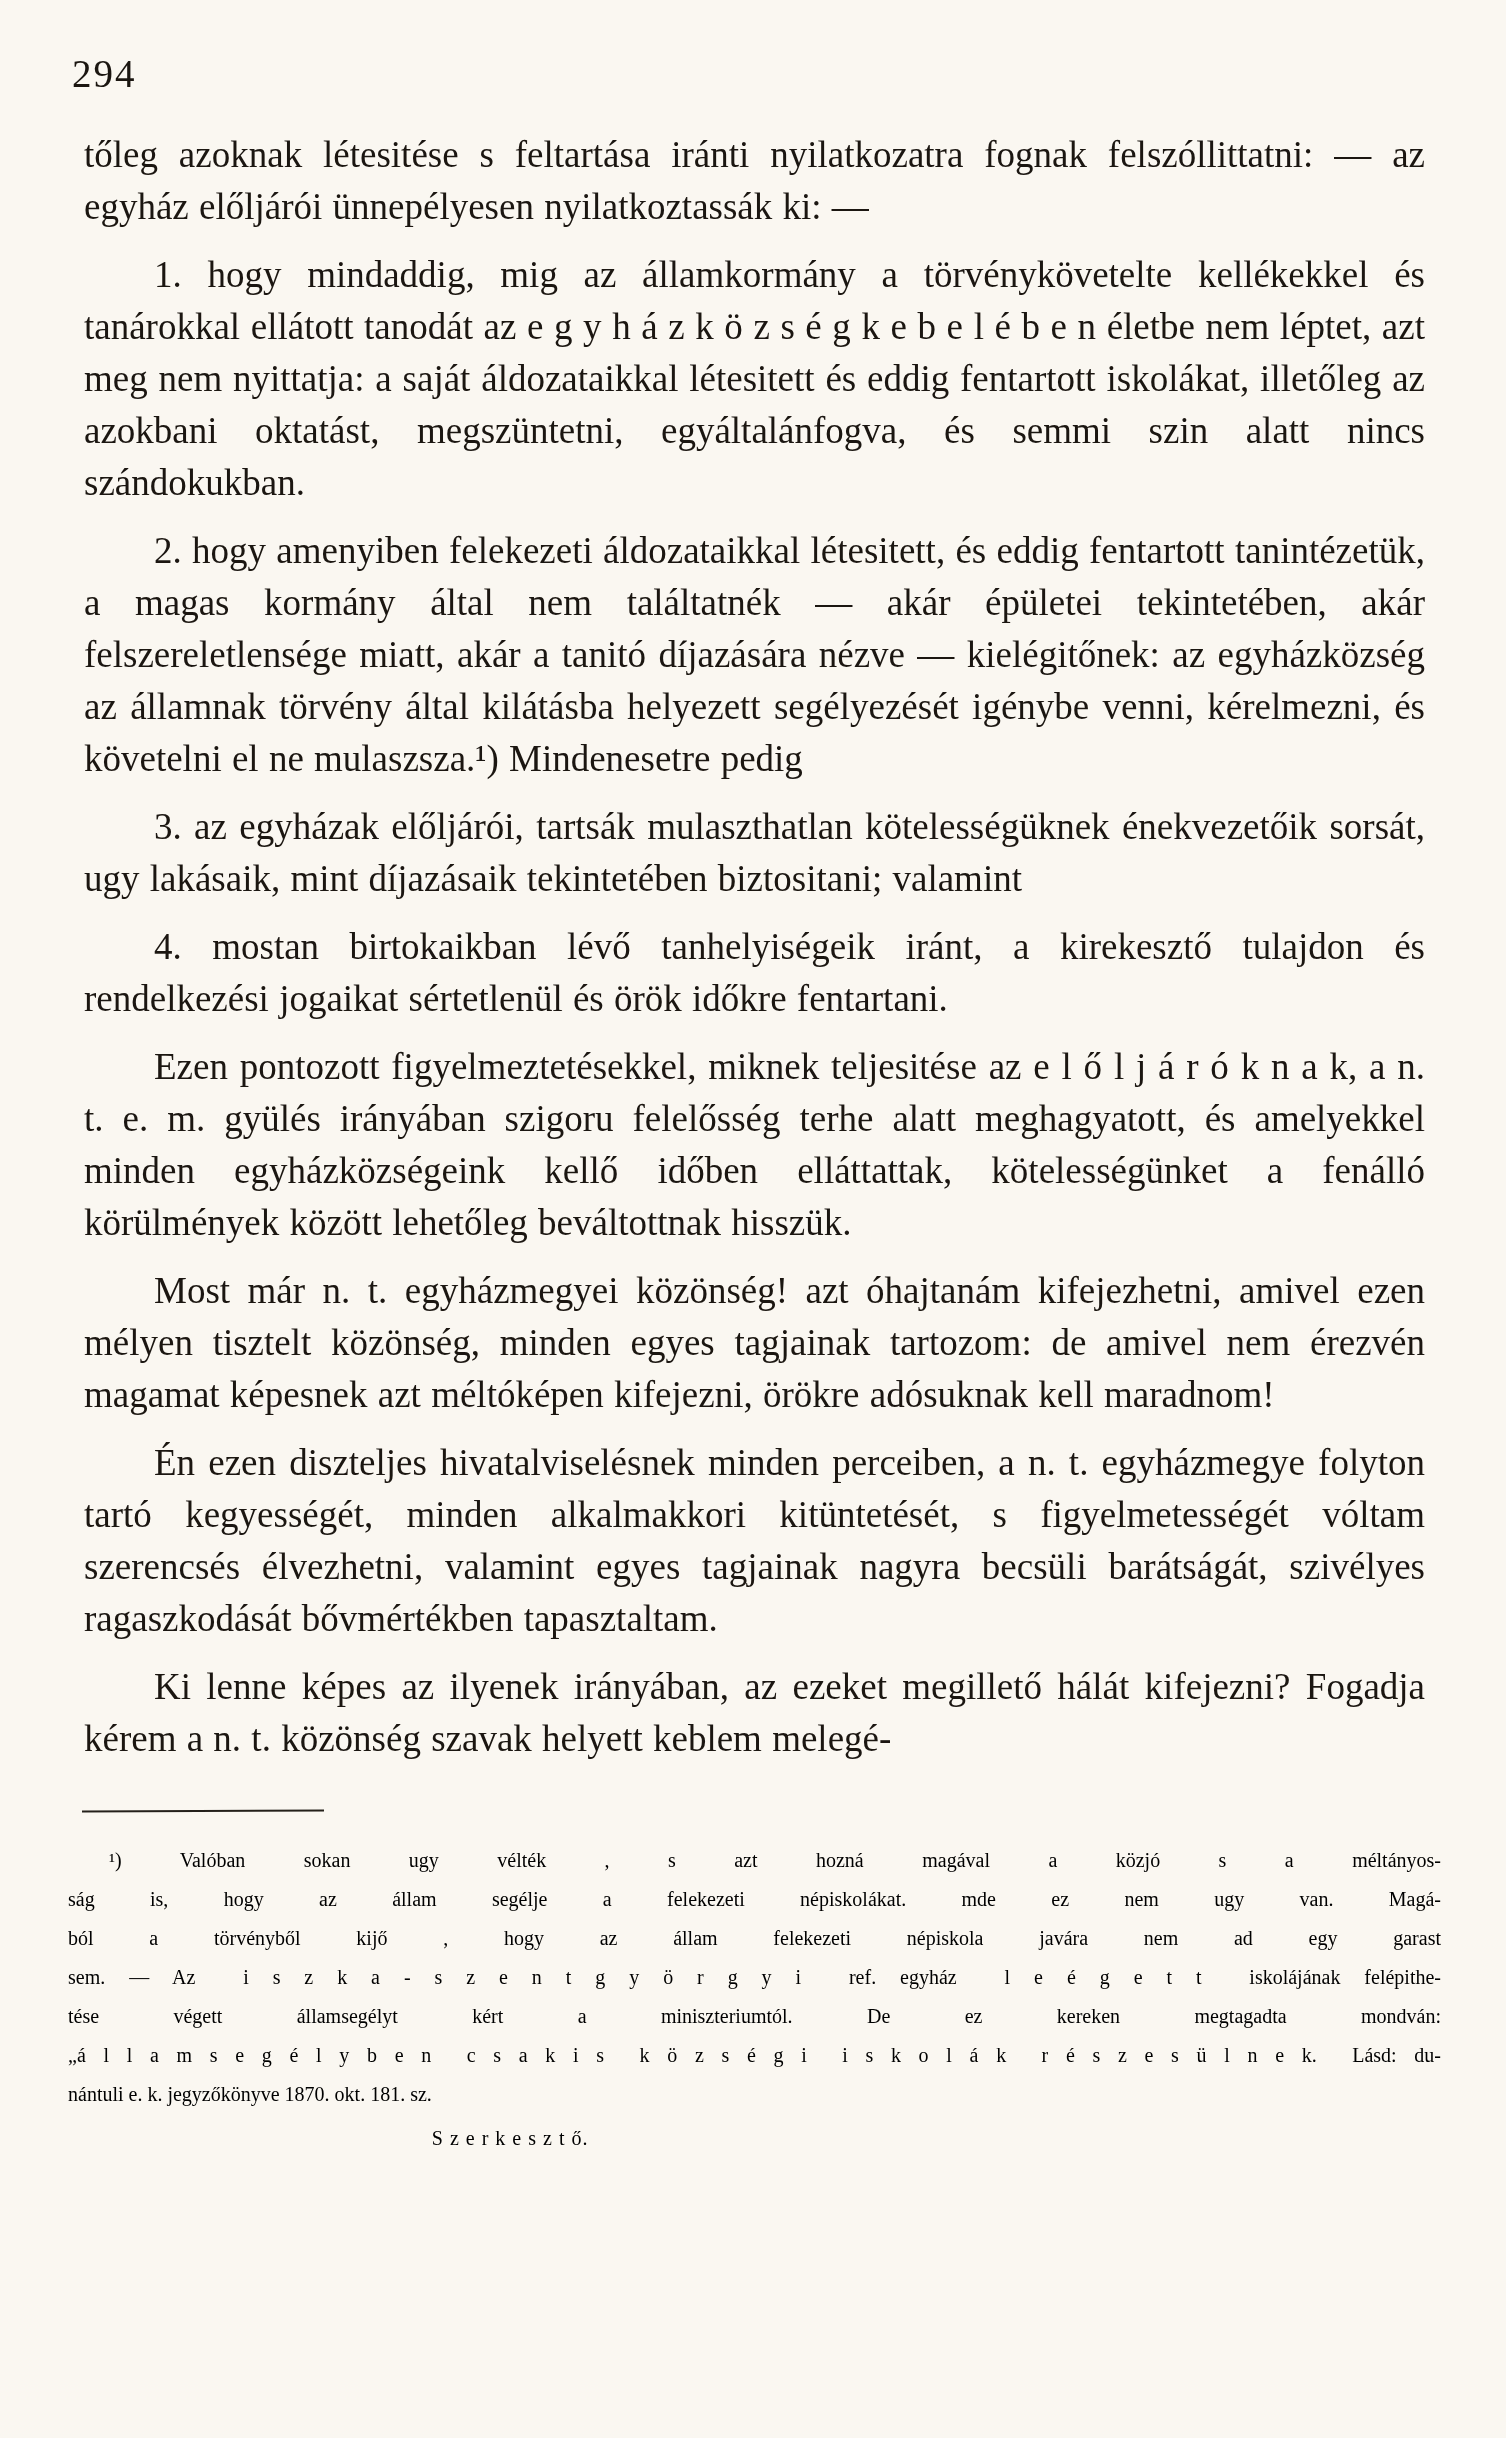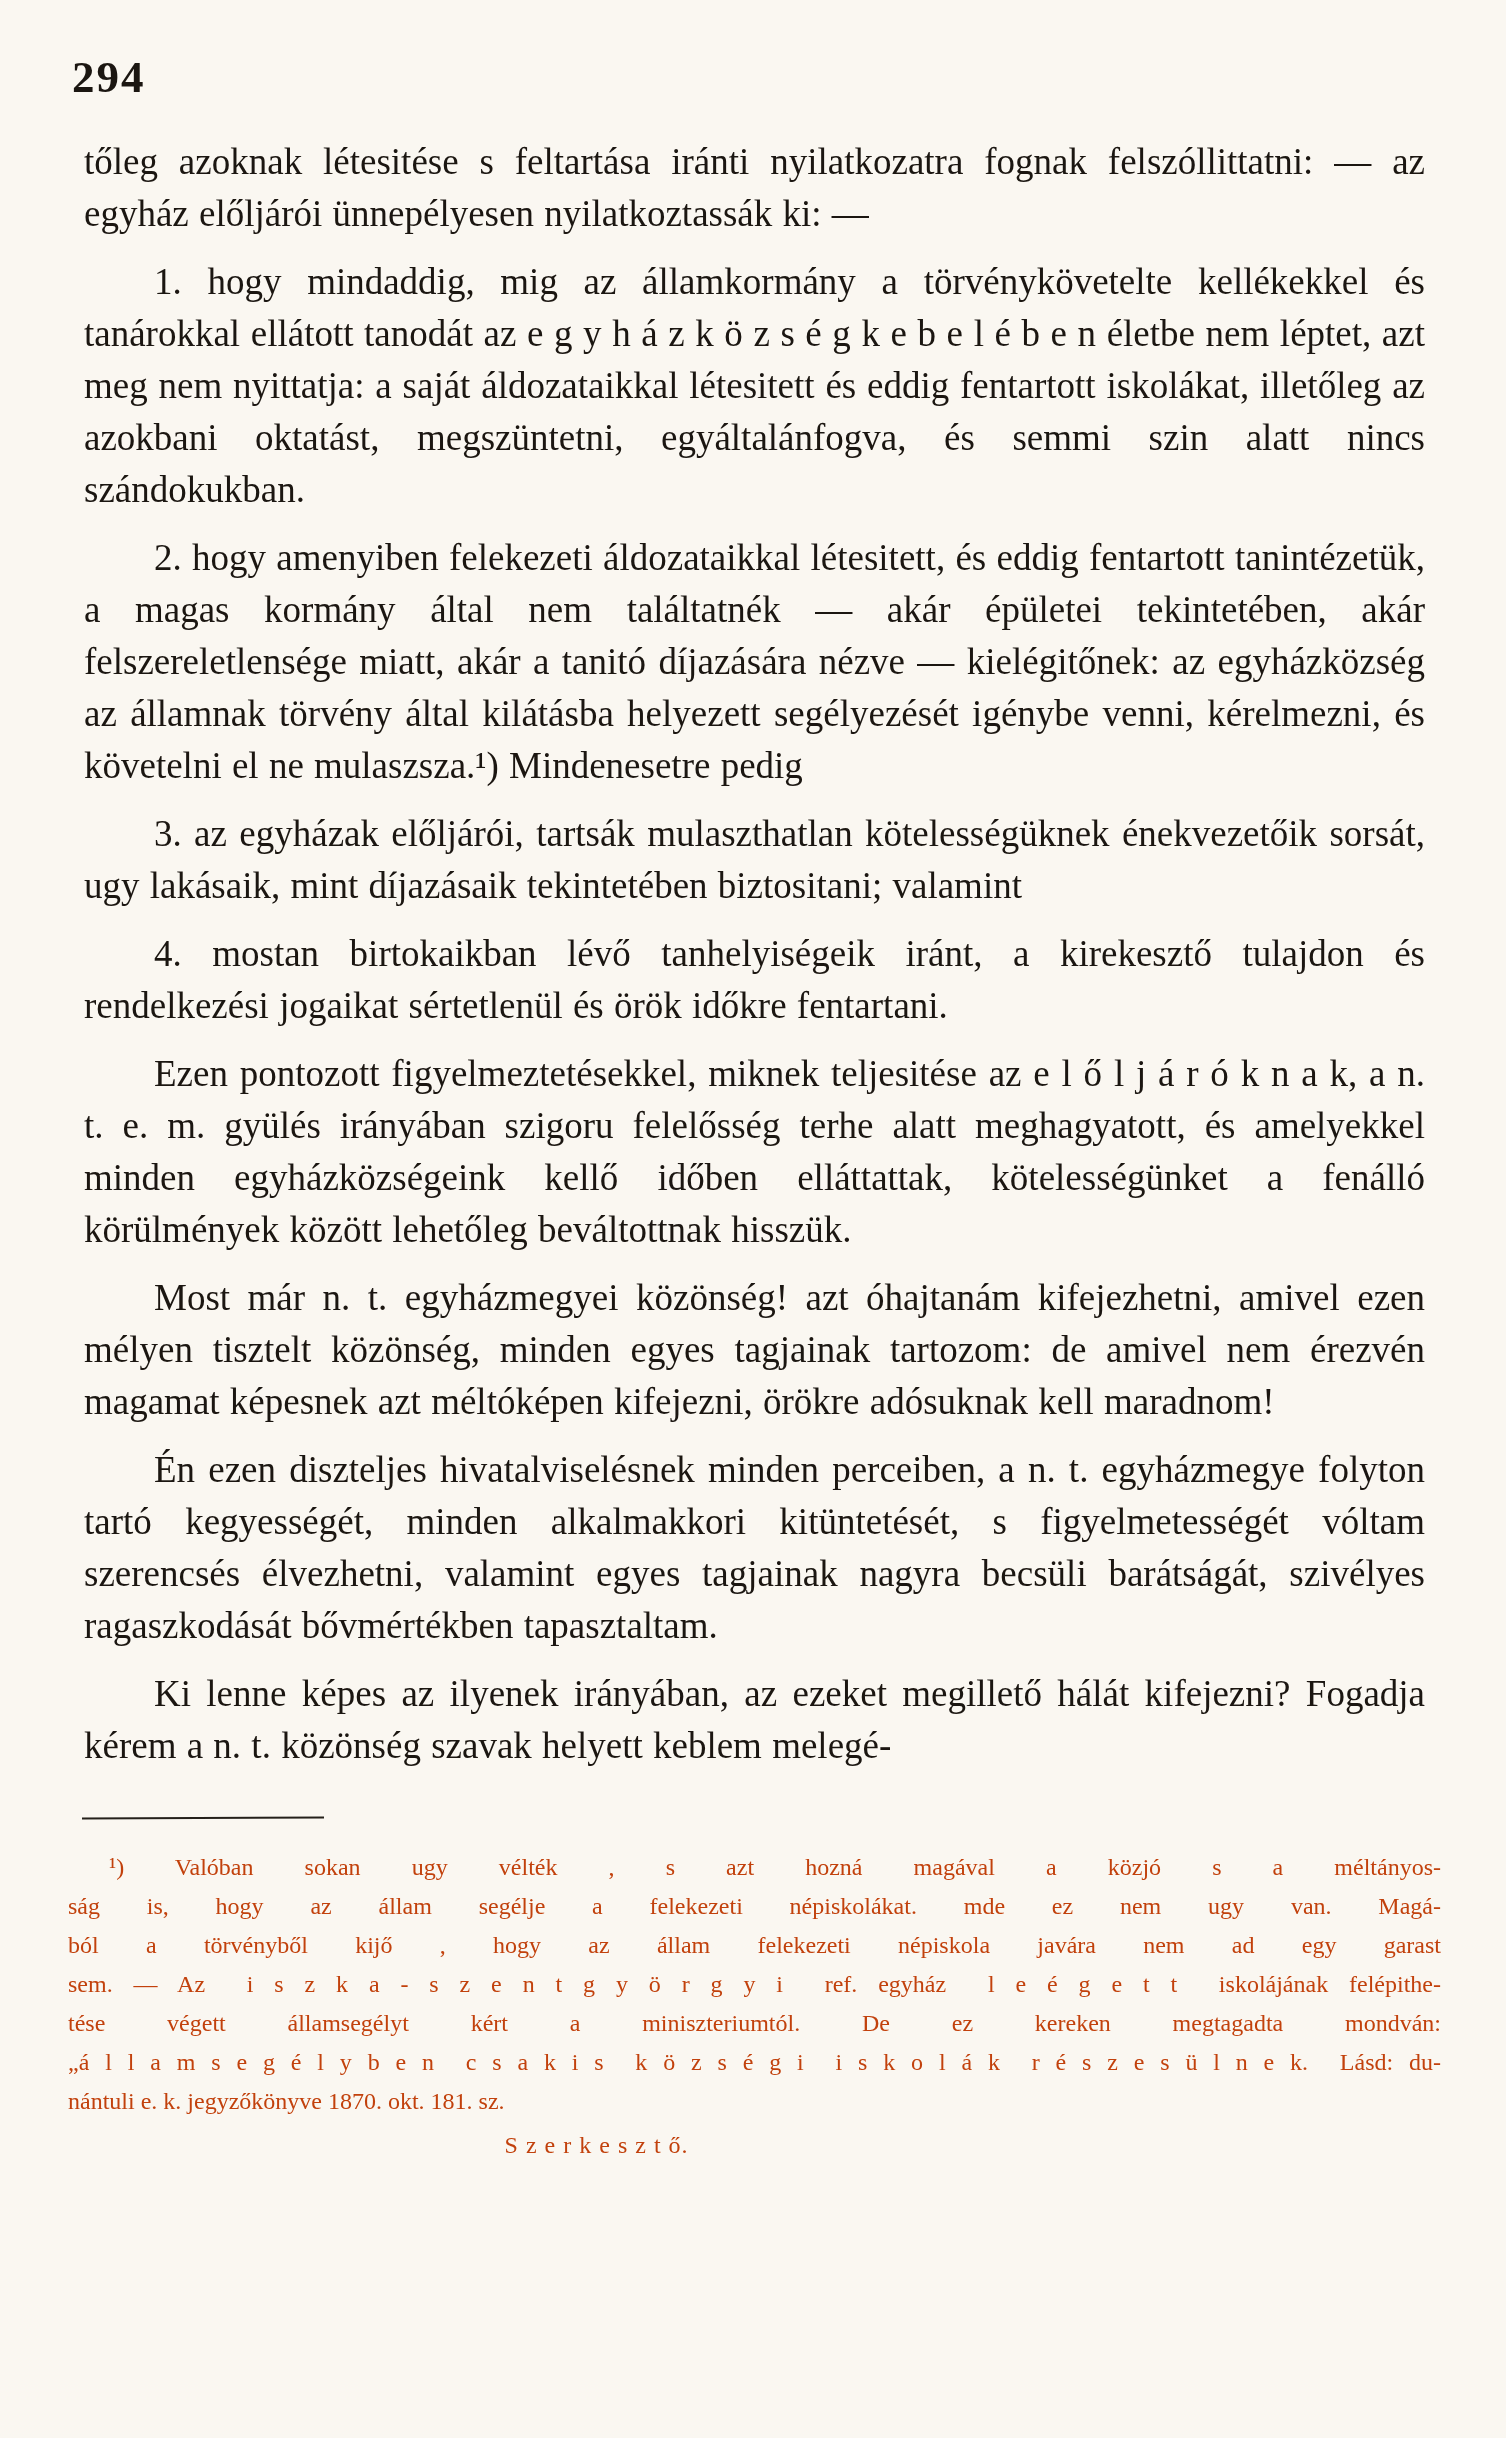--- a/index.html
+++ b/index.html
@@ -13,22 +13,22 @@
     height: 2438px;
     margin: 0 auto;
     background: #faf7f1;
     box-sizing: border-box;
     padding: 51px 66px 0 68px;
     overflow: hidden;
     font-family: "Liberation Serif", "DejaVu Serif", serif;
     color: #1b1611;
   }
   .page-number {
-    font-size: 45px;
-    font-weight: bold;
+    font-size: 39px;
+    font-weight: normal;
     letter-spacing: 2px;
     margin: 0 0 33px 3.9px;
   }
   .body-text p {
     margin: 16px;
     font-size: 37px;
     line-height: 52px;
     text-align: justify;
     text-indent: 70px;
     word-spacing: 1px;
@@ -37,23 +37,23 @@
     text-indent: 0;
   }
   .footnote-rule {
     width: 242px;
     height: 0;
     border-top: 2.9px solid #24201a;
     margin: 45px 0 29px 13.7px;
     transform: rotate(-0.25deg);
   }
   .footnote {
-    font-size: 24px;
+    font-size: 20px;
     line-height: 39px;
-    color: #c2410c;
+    color: #000000;
   }
   .footnote-line {
     white-space: pre-wrap;
     text-align: justify;
     text-align-last: justify;
   }
   .footnote-line.fn-first {
     text-indent: 41px;
   }
   .footnote-line.last {

